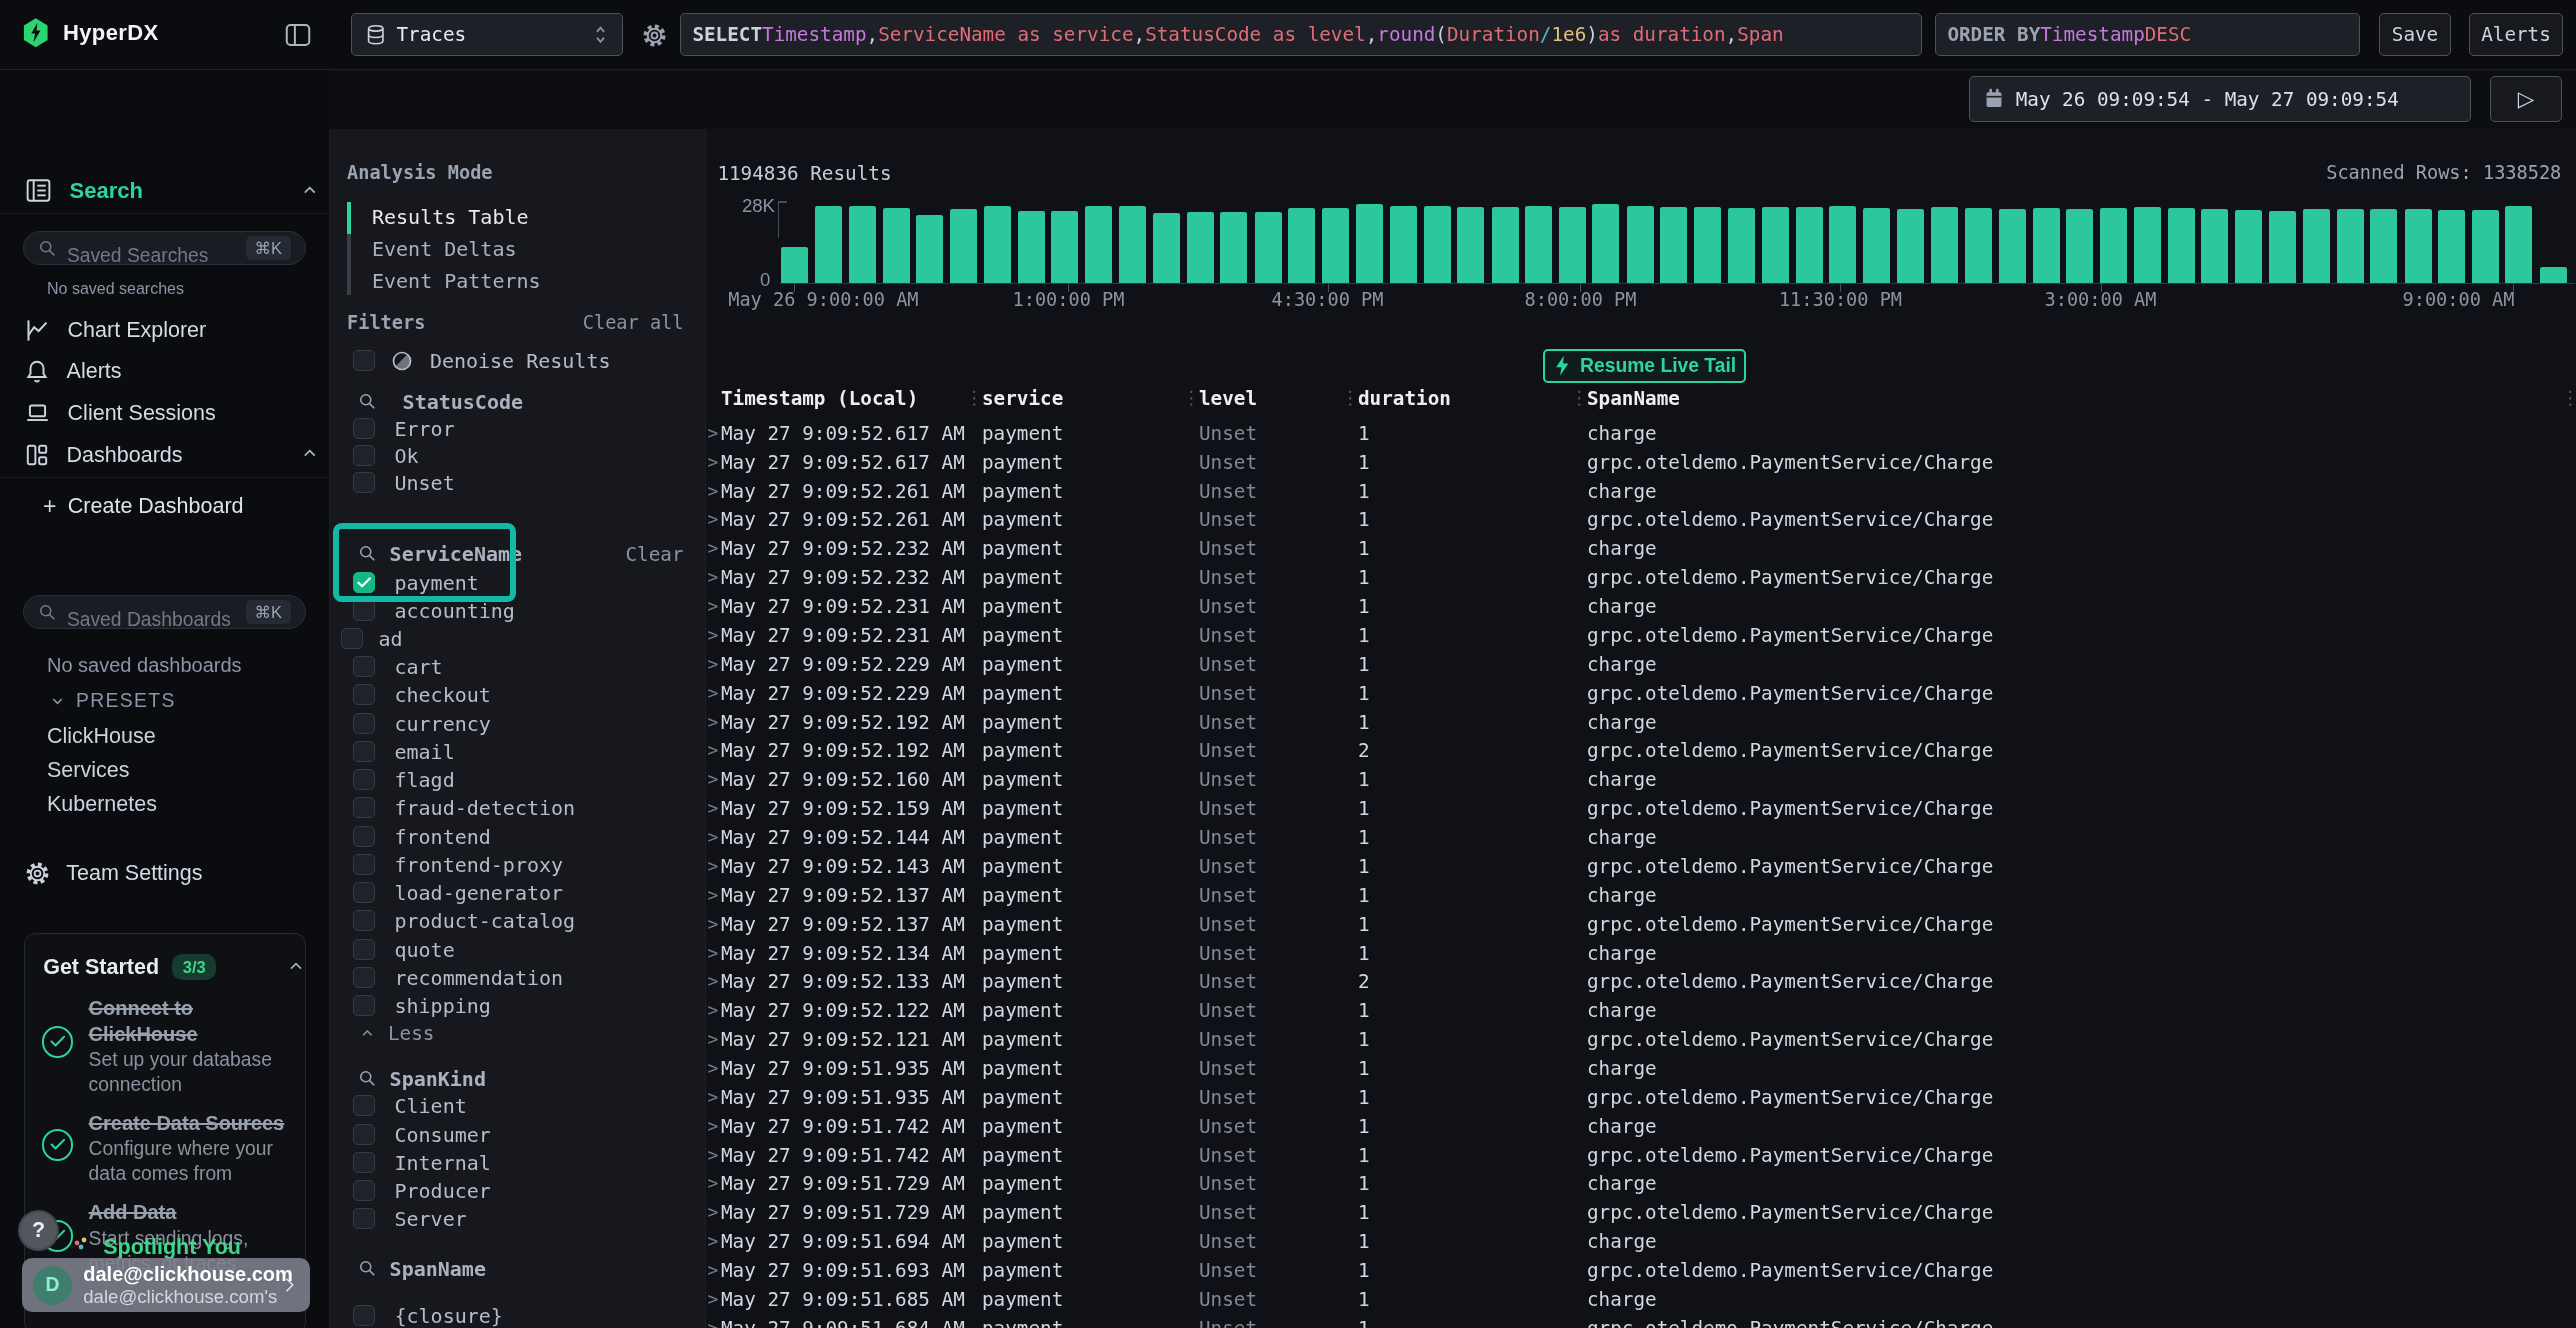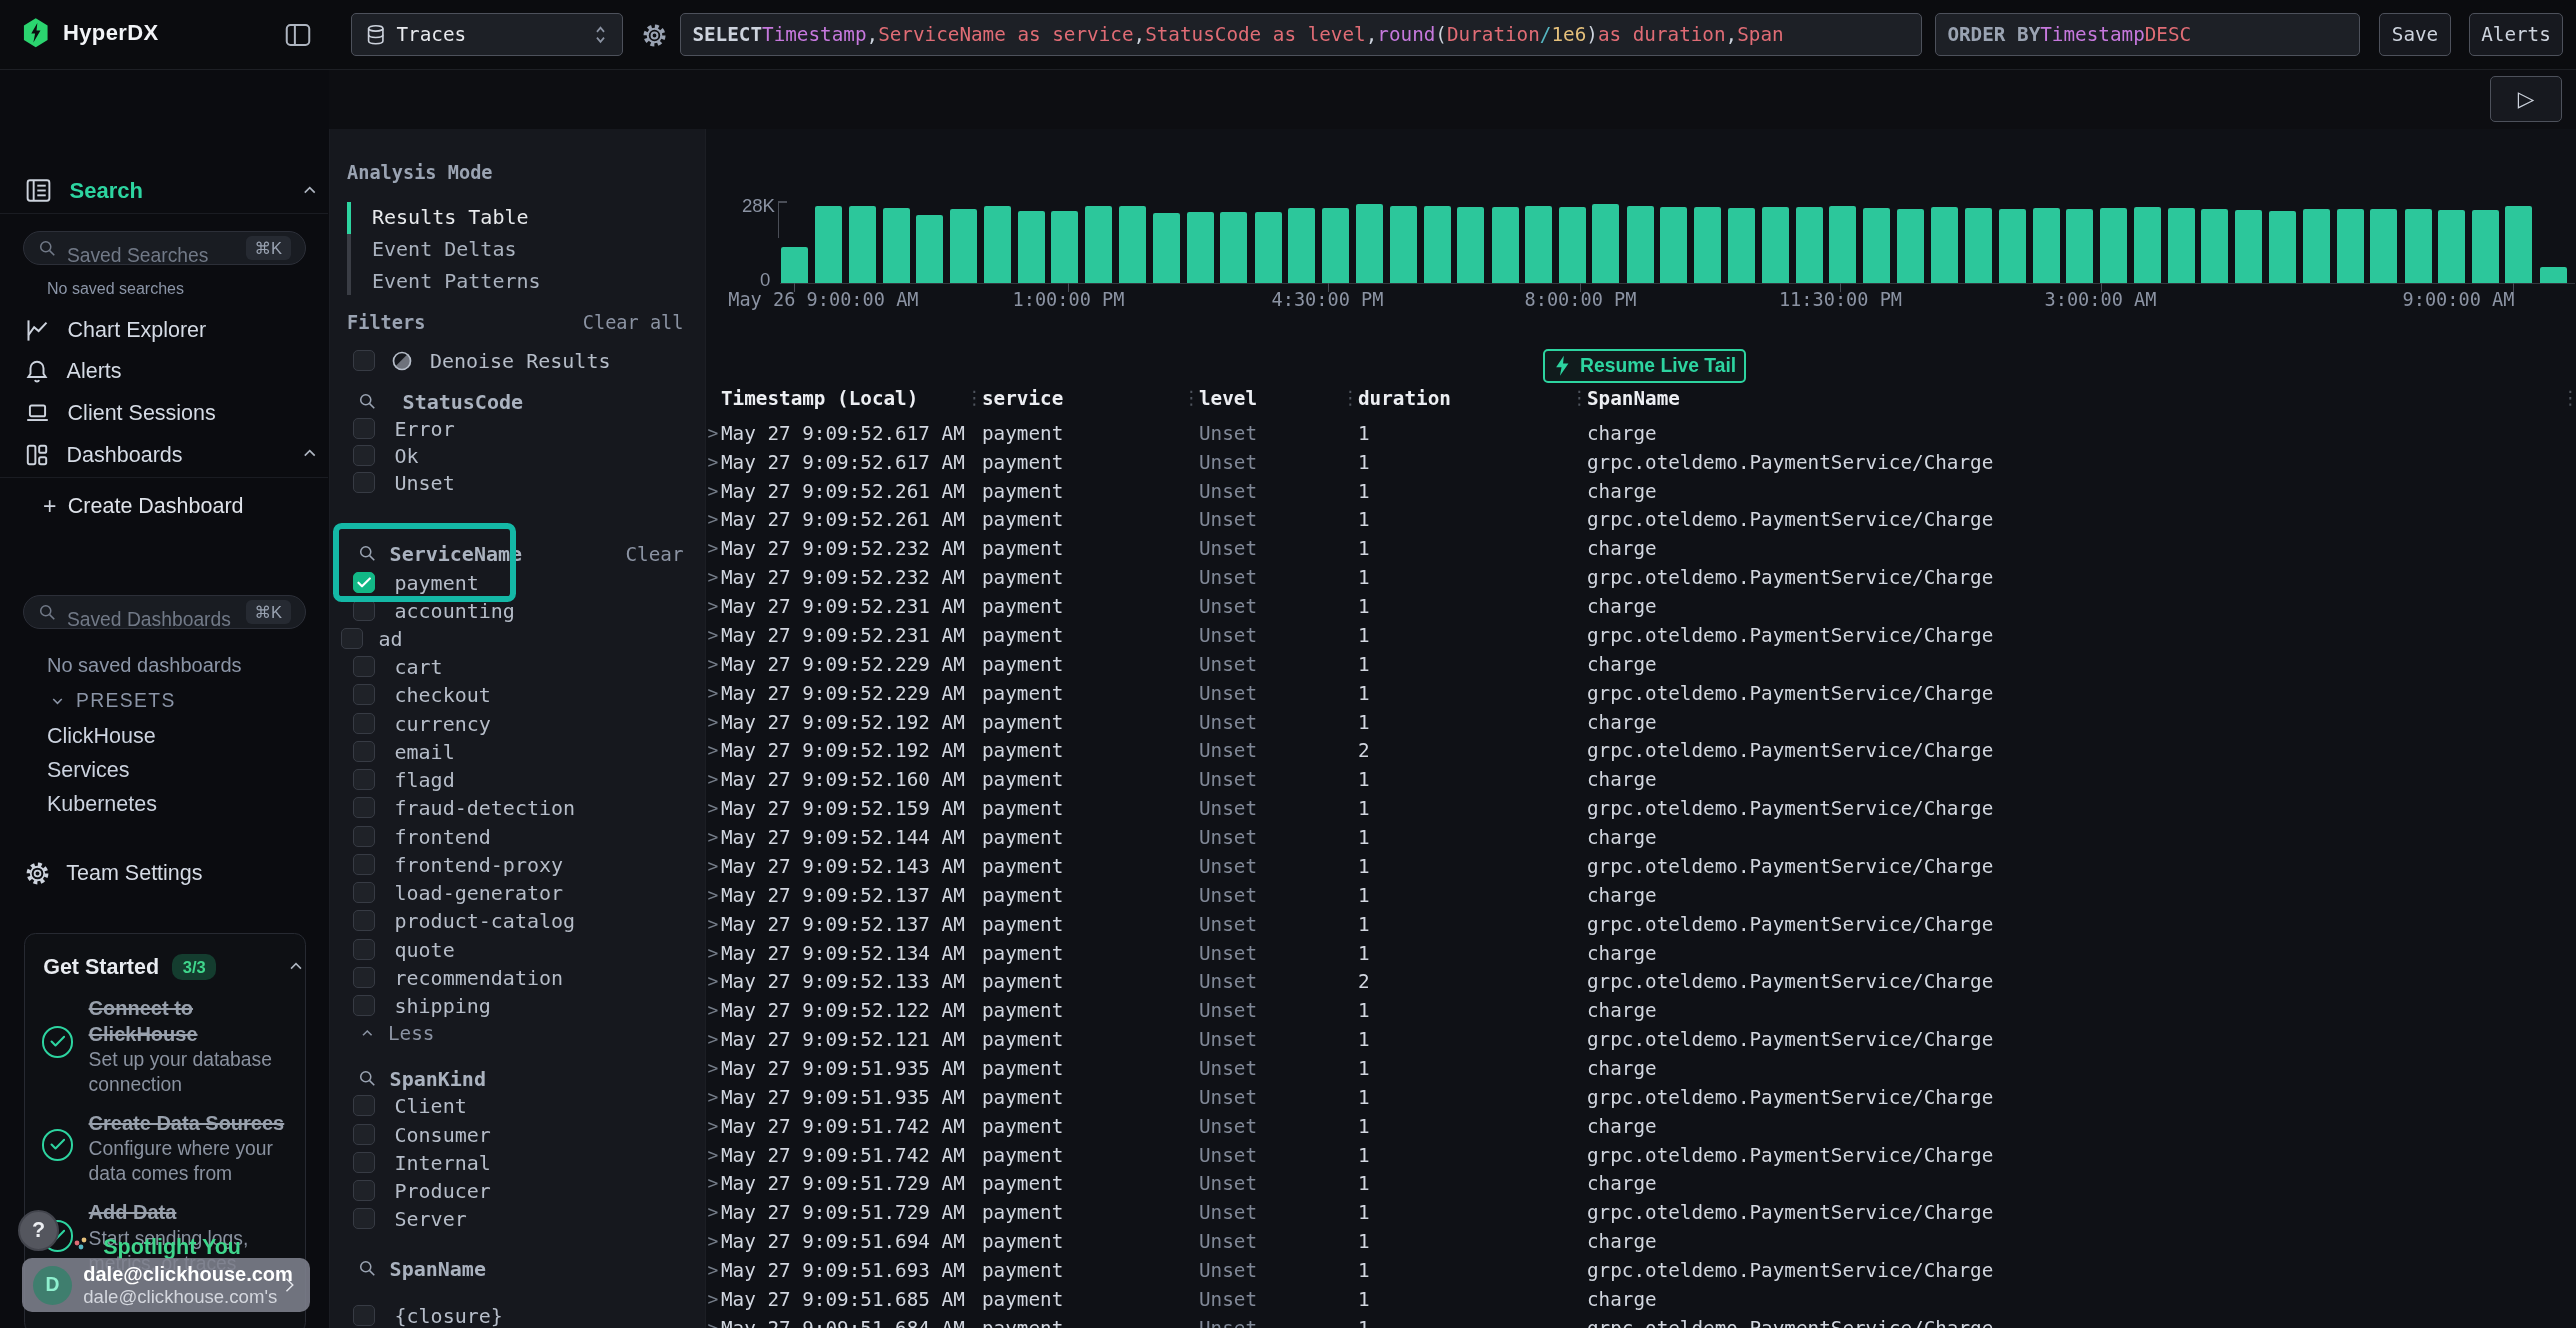--- a/index.html
+++ b/index.html
@@ -151,20 +151,31 @@
   <div class="abs row tb-box orderbox mono" id="orderby-tokens">
       <span style="color: rgb(154, 163, 178); font-weight: bold;">ORDER BY </span>
       <span style="color: rgb(198, 120, 221);">Timestamp </span>
       <span style="color: rgb(224, 108, 117);">DESC</span>
     </div>
   <div class="abs btn savebtn mono">Save</div>
   <div class="abs btn alertsbtn mono">Alerts</div>
 </header>
 
 <div class="abs searchrow">
+  <div class="daterange row tb-box mono">
+    <span>
+      <svg width="20" height="21.5" viewBox="0 0 24 26">
+          <rect x="3" y="5" width="18" height="18" rx="2" fill="#9aa3b2"></rect>
+          <rect x="6.5" y="1" width="3" height="7" rx="1" fill="#9aa3b2"></rect>
+          <rect x="14.5" y="1" width="3" height="7" rx="1" fill="#9aa3b2"></rect>
+          <rect x="3" y="9.5" width="18" height="2" fill="#1d2026"></rect>
+        </svg>
+    </span>
+    <span>May 26 09:09:54 - May 27 09:09:54</span>
+  </div>
   <div class="runbtn btn">▷</div>
 </div>
 
 <aside class="abs sidebar">
   <div class="side-head row" style="top:107px">
     <span>
       <svg width="29" height="29" viewBox="0 0 24 24" fill="none" stroke="#cdd3dd" stroke-width="1.6">
           <rect x="3" y="3.5" width="18" height="17" rx="2"></rect>
           <line x1="8" y1="3.5" x2="8" y2="20.5"></line>
           <line x1="11" y1="8" x2="18" y2="8"></line>
@@ -508,20 +519,24 @@
         <span class="f-group-label">SpanName</span>
       </div>
       <div class="f-row" style="left:24px;top:1172px;gap:20px">
         <span class="cb"></span>
         <span class="f-opt-label">{closure}</span>
       </div>
     </div>
 </section>
 
 <section class="abs main" id="main">
+  <div class="res-line mono">
+    <span class="res-count">1194836 Results</span>
+    <span class="res-scanned">Scanned Rows: 1338528</span>
+  </div>
 
   <div class="ytick" style="left:27px;top:66px;width:42px;text-align:right" class2="mono">28K</div>
   <div class="abs" style="left:72px;top:72px;width:8.6px;height:2.1px;background:#4a4e57"></div>
   <div class="abs" style="left:72px;top:72px;width:1.4px;height:37px;background:#4a4e57"></div>
   <div class="ytick" style="left:54px;top:140px">0</div>
   <div id="bars" class="abs" style="left:75px;top:75px;width:1792px;height:79px">
       <div class="bar" style="left:0px;height:36px;background:#2cc79b"></div>
       <div class="bar" style="left:34px;height:77px;background:#2cc79b"></div>
       <div class="bar" style="left:68px;height:77px;background:#2cc79b"></div>
       <div class="bar" style="left:102px;height:75px;background:#2cc79b"></div>

